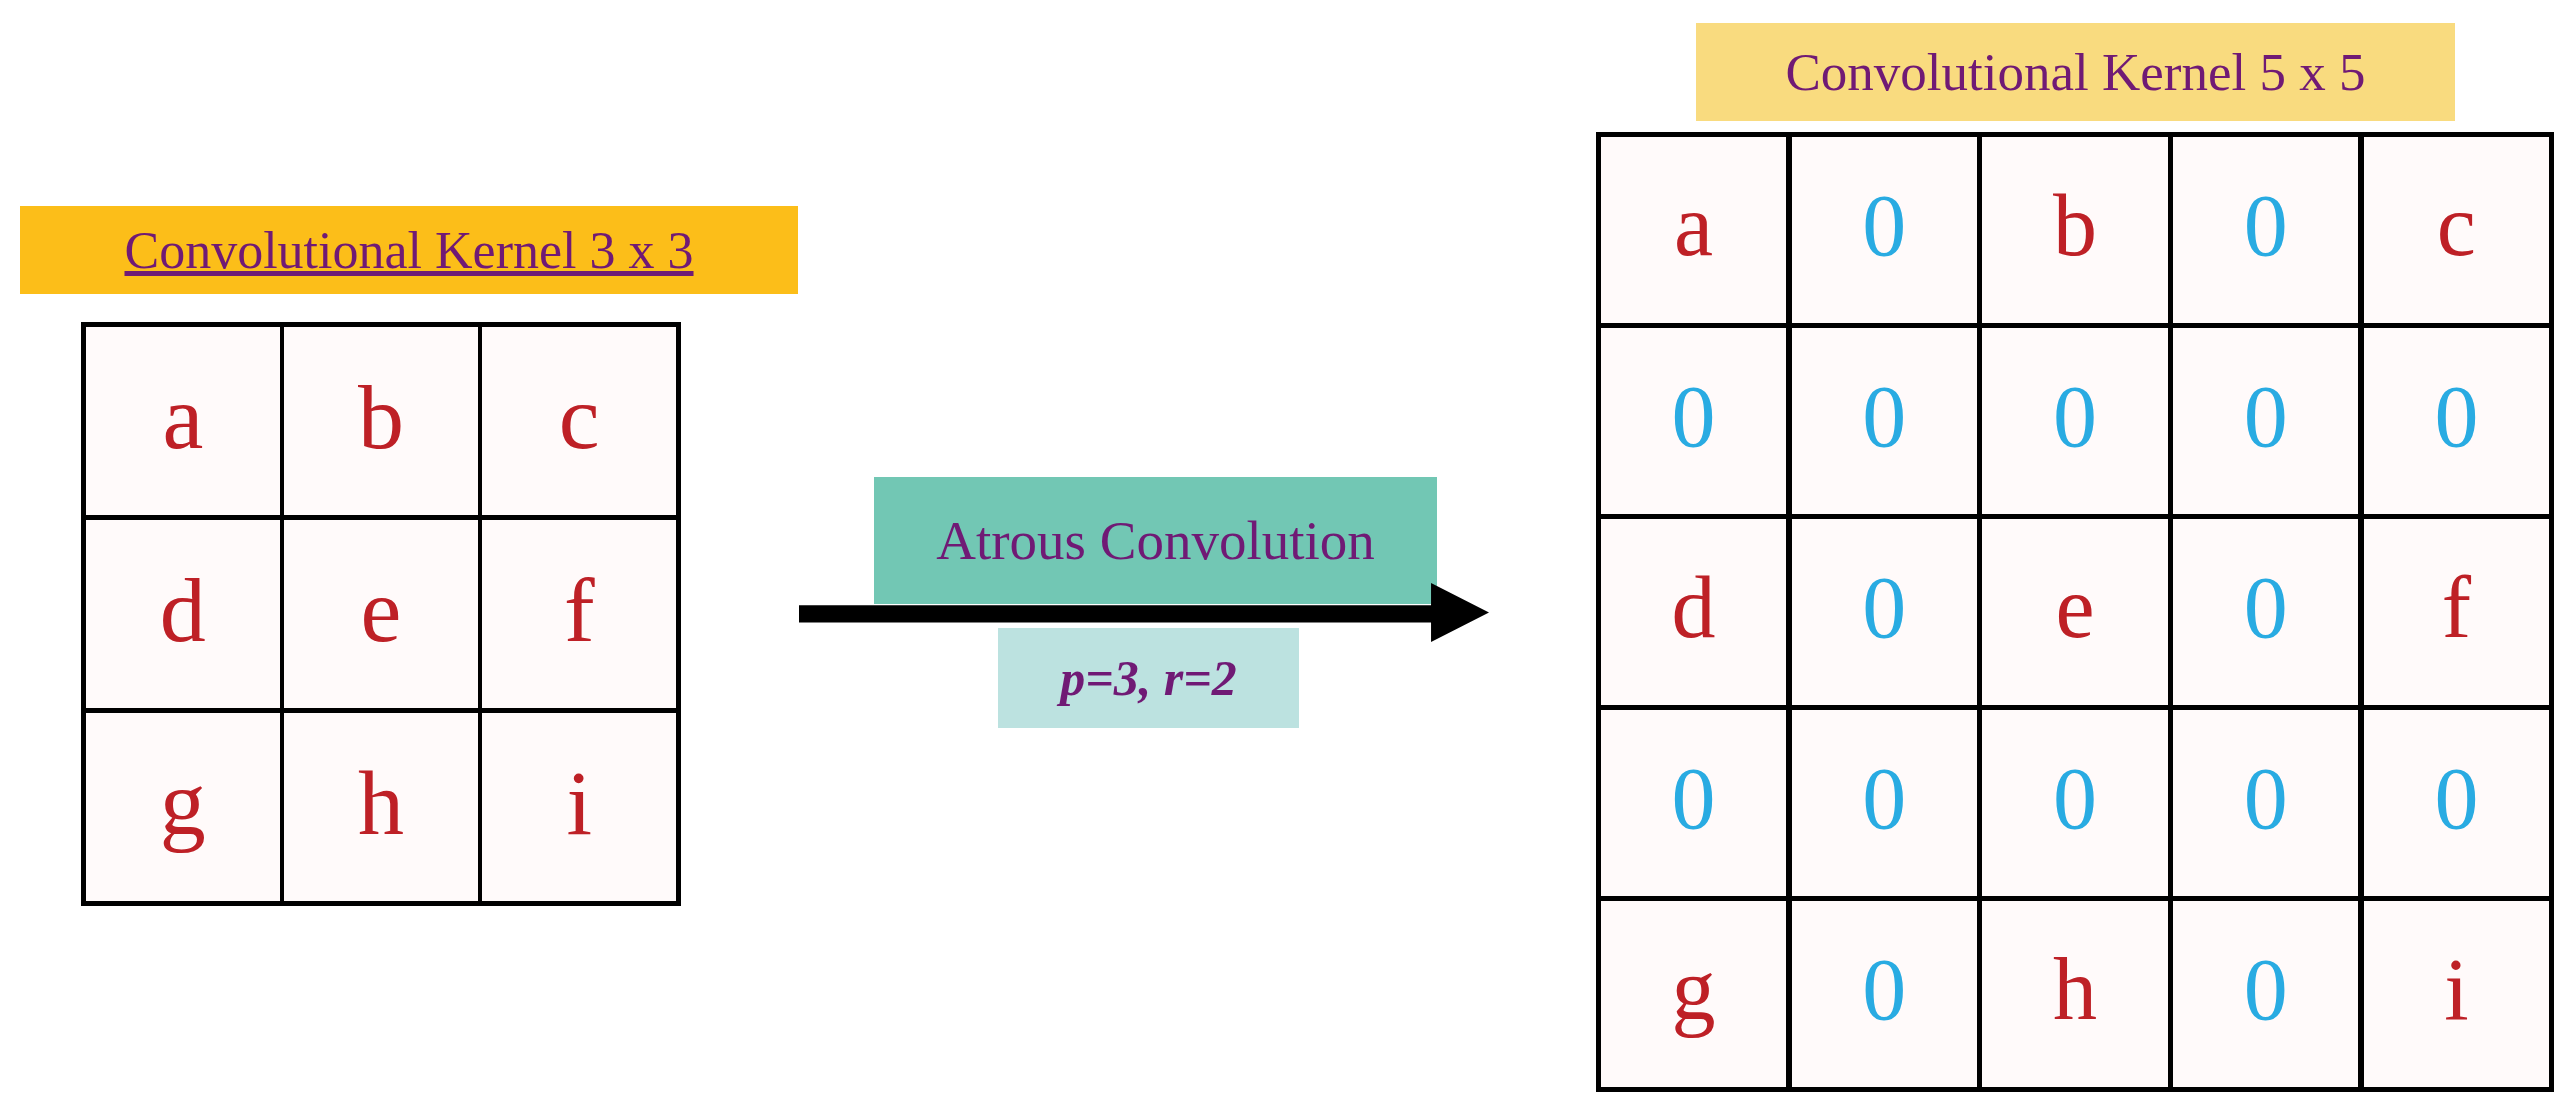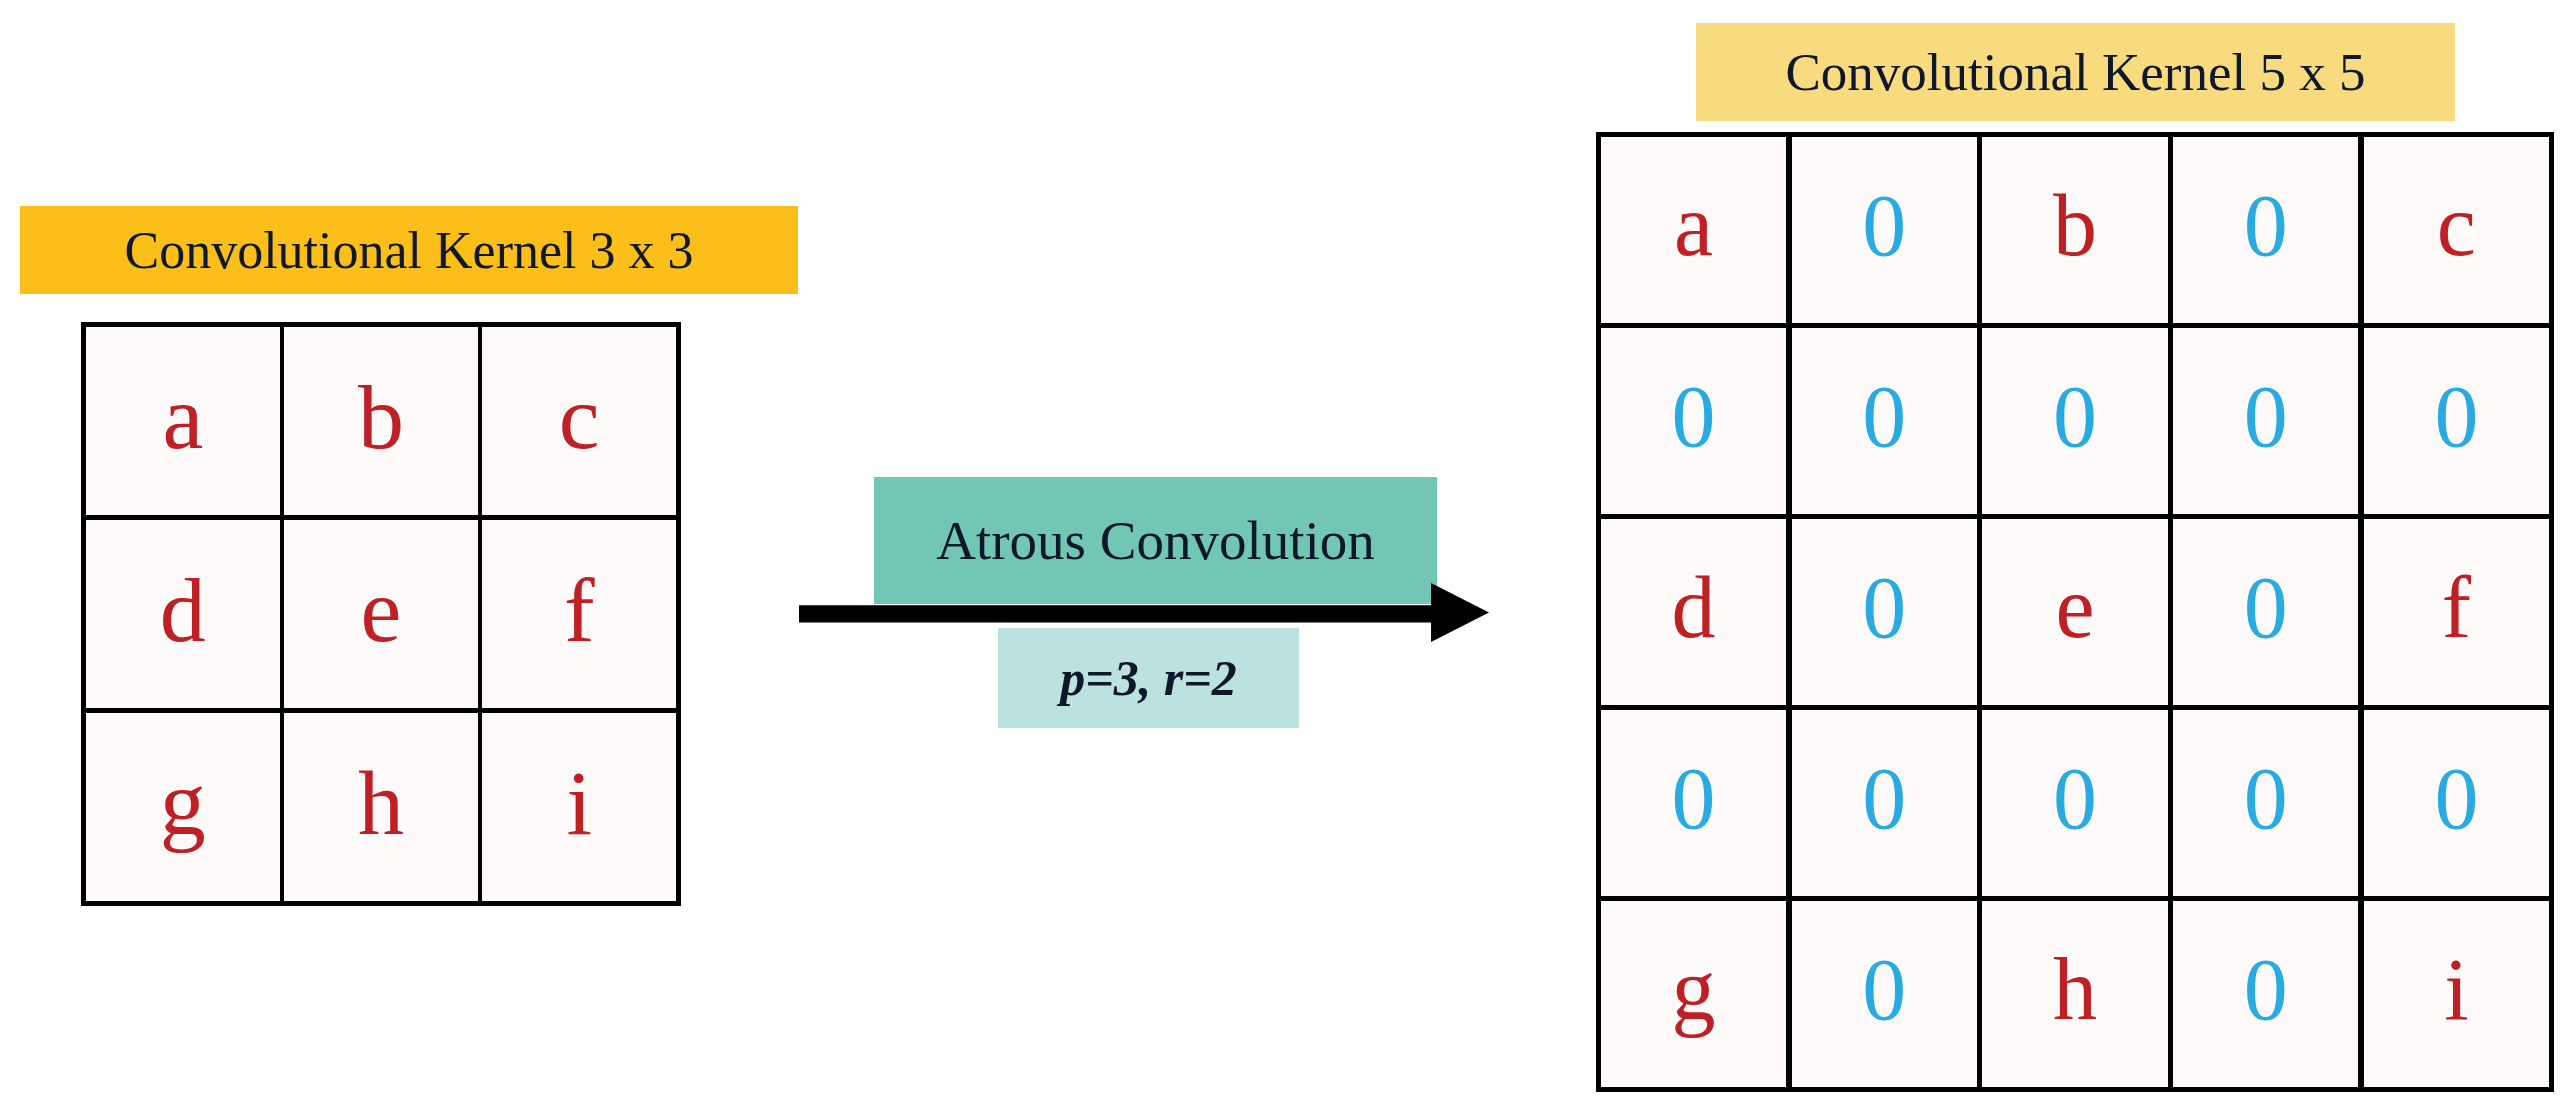--- a/index.html
+++ b/index.html
@@ -15,32 +15,33 @@
     overflow: hidden;
     font-family: "Liberation Serif", "DejaVu Serif", serif;
   }
 
   
   .banner {
     position: absolute;
     display: flex;
     align-items: center;
     justify-content: center;
-    color: #0f172a;
+    color: #701a75;
     font-family: "Liberation Serif", "DejaVu Serif", serif;
     white-space: nowrap;
     letter-spacing: 0px;
   }
   #banner-3x3 {
     left: 20px;
     top: 206px;
     width: 778px;
     height: 88px;
     background: #FCBE19;
     font-size: 52px;
+    text-decoration: underline;
   }
   #banner-5x5 {
     left: 1696px;
     top: 23px;
     width: 759px;
     height: 98px;
     background: #F9DB7F;
     font-size: 53px;
   }
 

